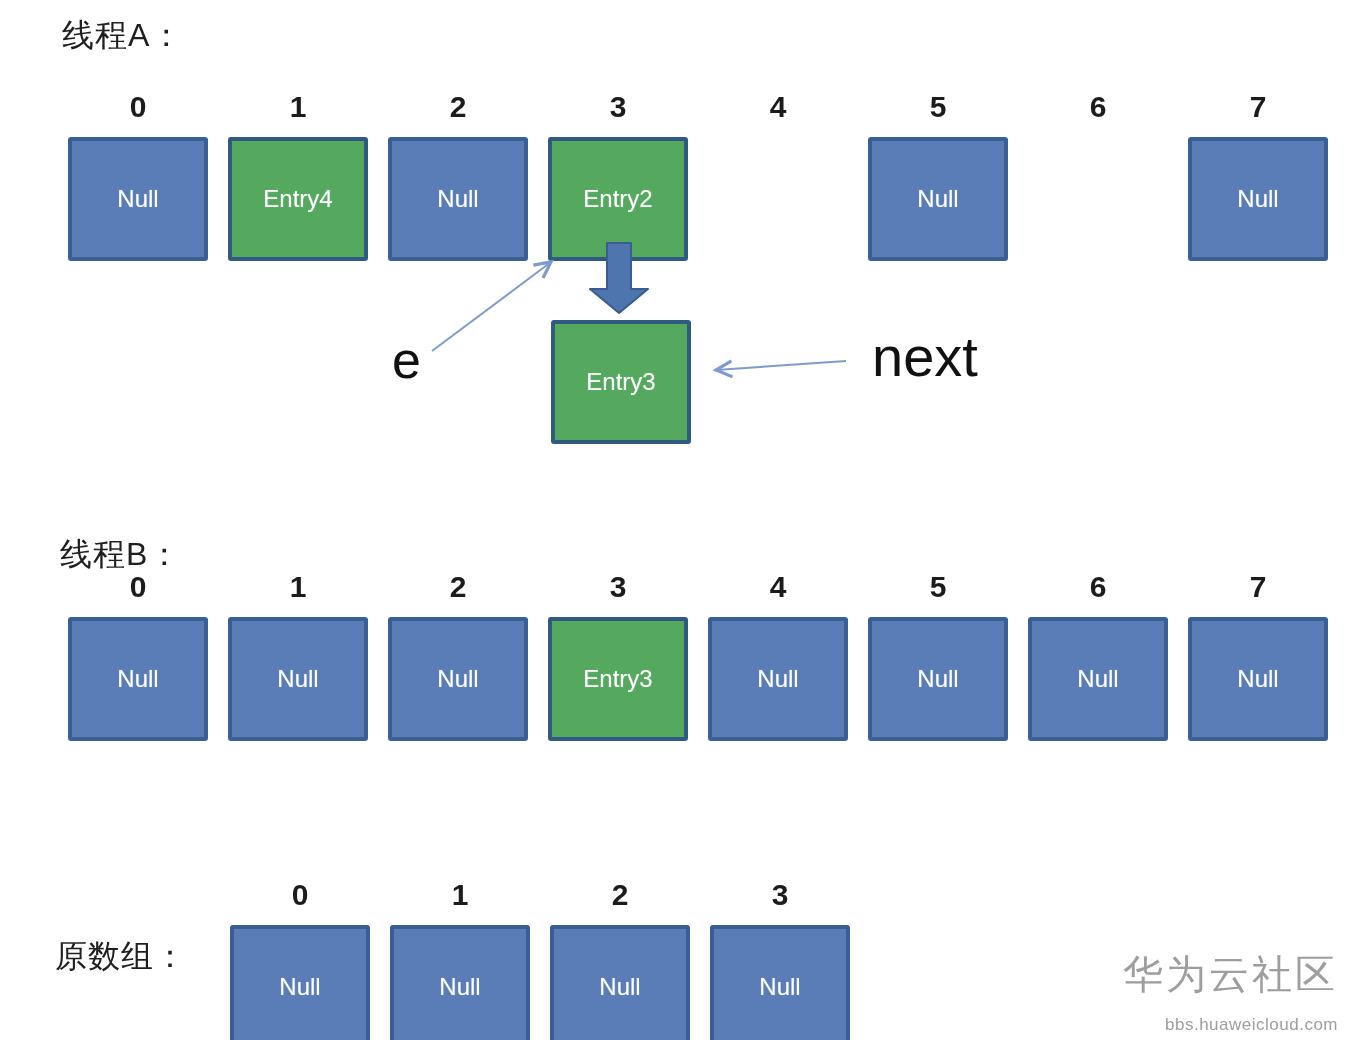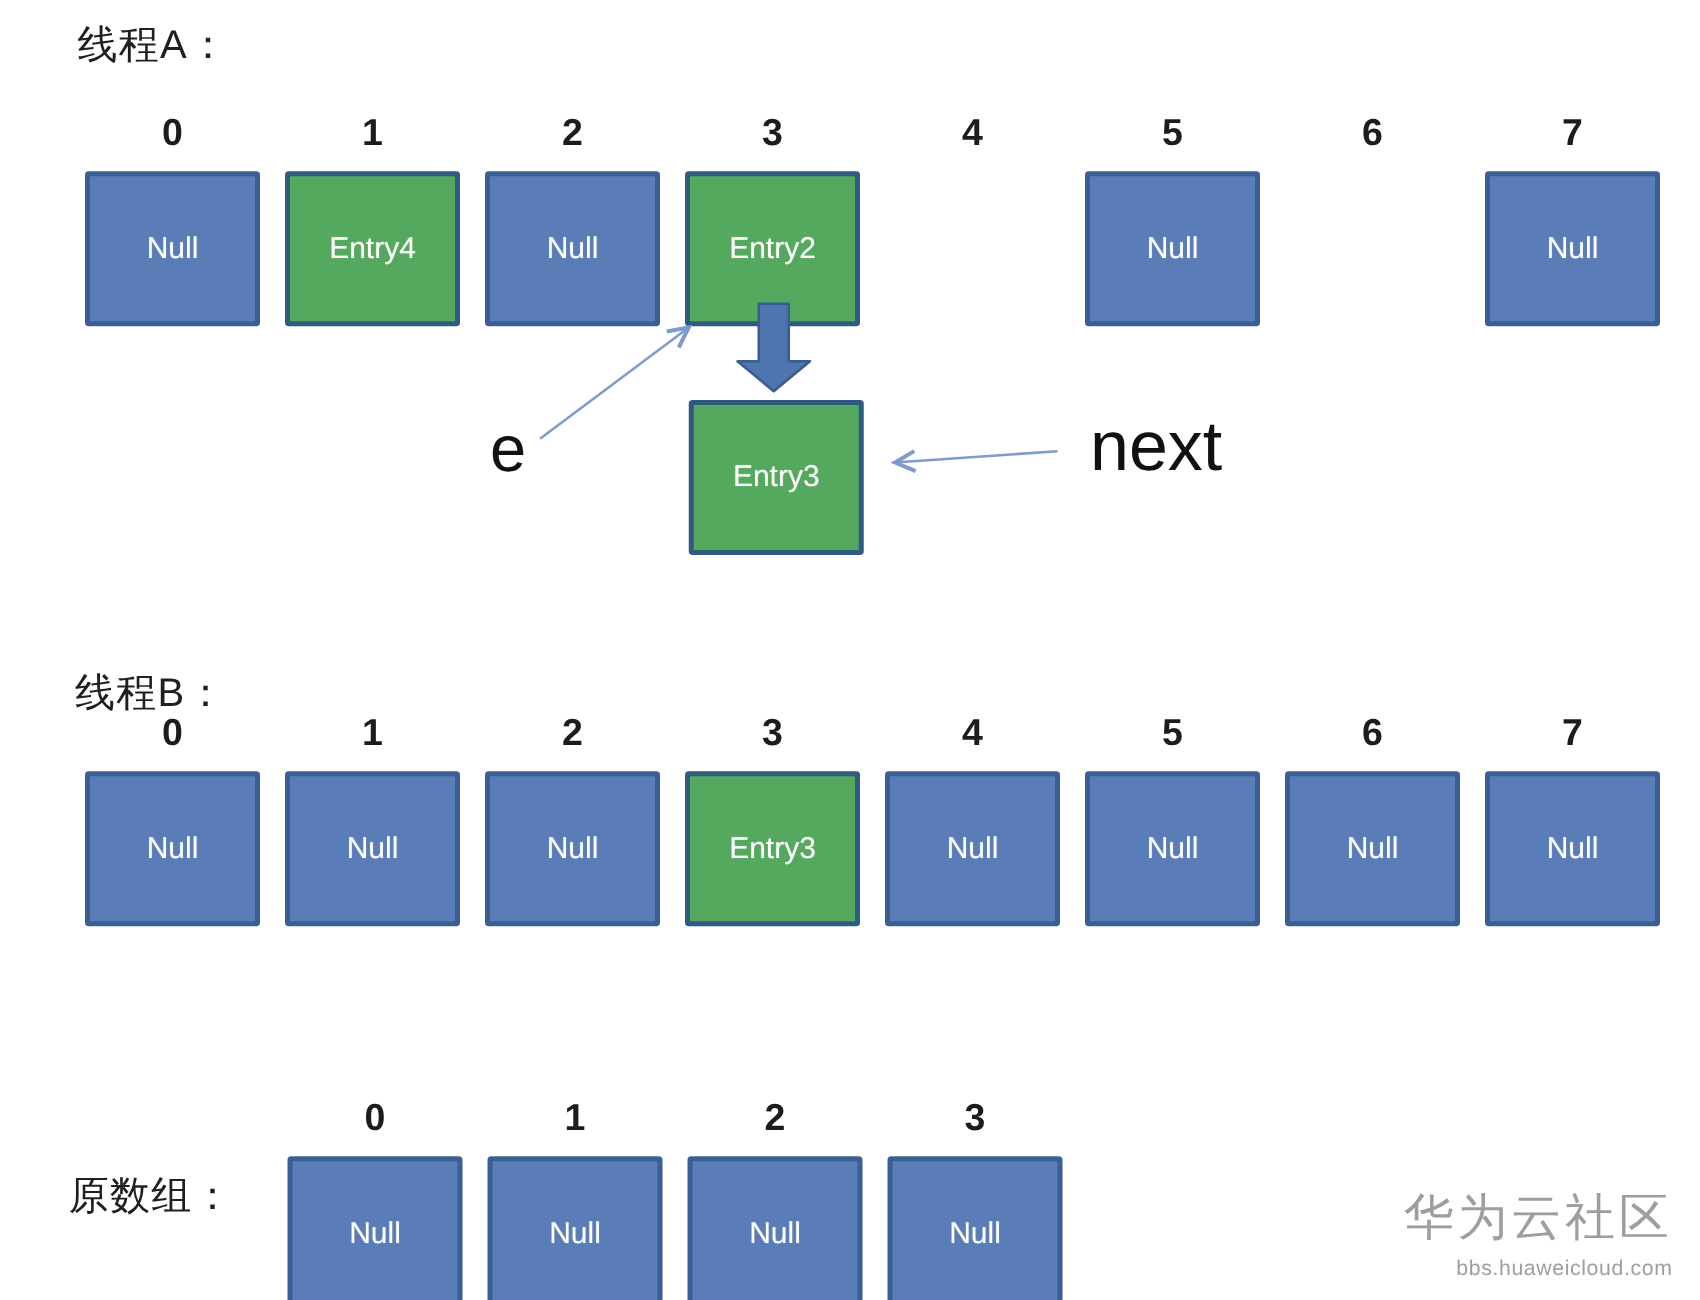--- a/index.html
+++ b/index.html
@@ -49,21 +49,21 @@
   #label-next { left: 872px; top: 324px; font-size: 56px; }
   .watermark {
     position: absolute;
     right: 22px;
     top: 952px;
     text-align: right;
     color: #9e9e9e;
     line-height: 1.1;
   }
   .wm-title { font-size: 40px; letter-spacing: 3px; }
-  .wm-site  { font-size: 17px; margin-top: 10px; letter-spacing: 0.5px; }
+  .wm-site  { font-size: 17px; margin-top: 20px; letter-spacing: 0.5px; }
 </style>
 </head>
 <body>
 
 <div class="canvas">
 
   <div class="section-label" id="label-a" style="left:62px; top:14px;">线程A：</div>
 
   <div class="row" id="row-a" style="left:68px; top:90px;">
     <div class="cell">

